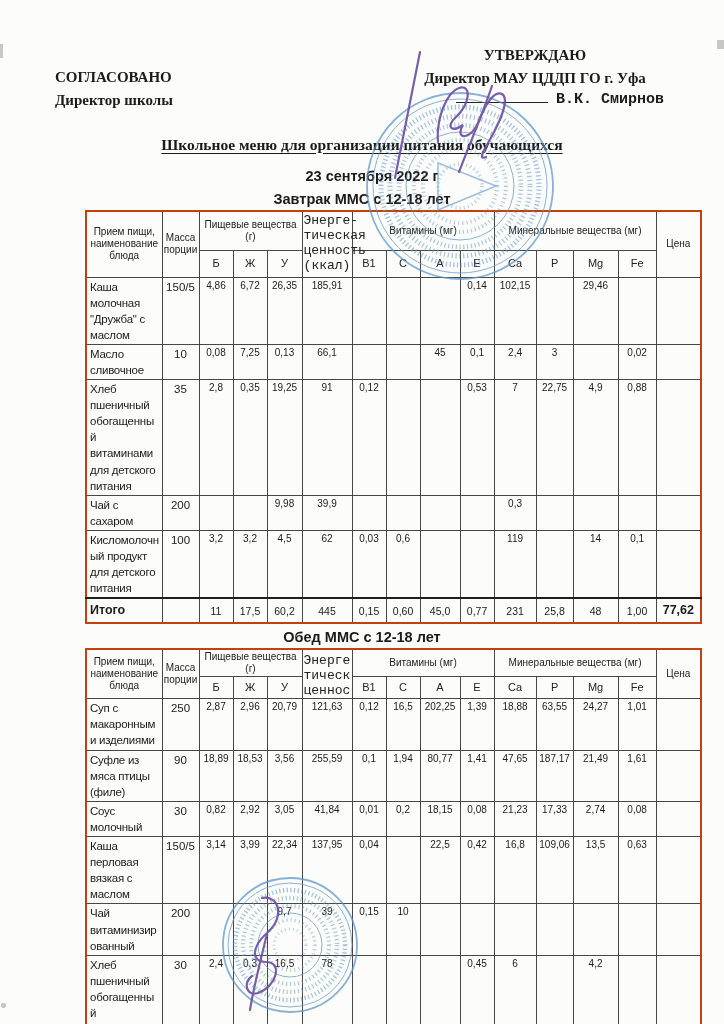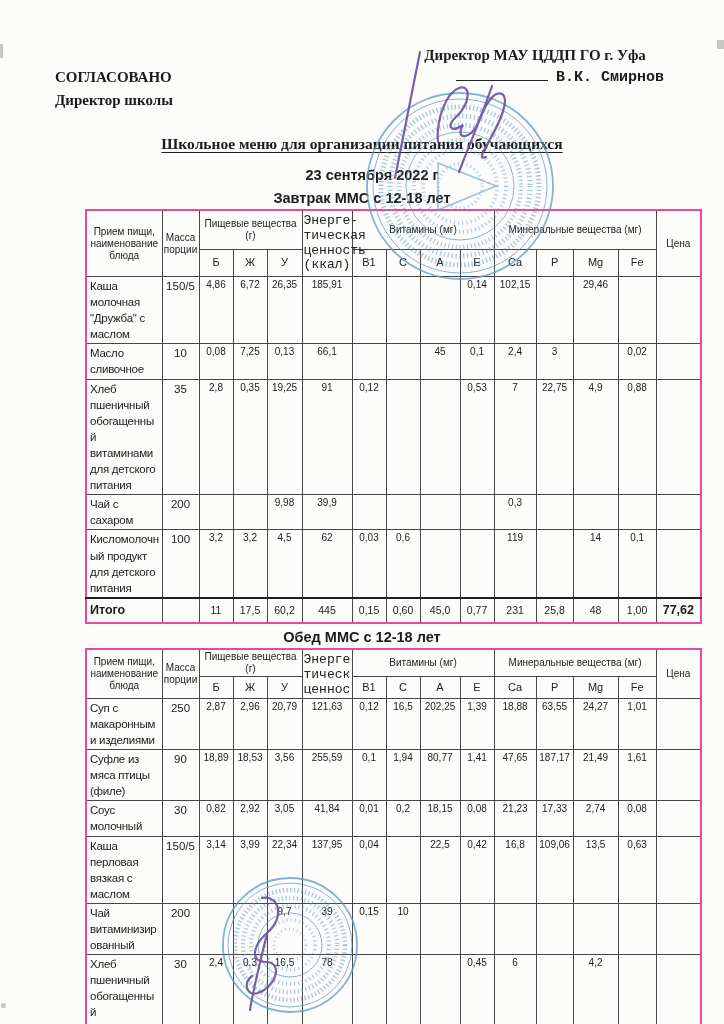--- a/index.html
+++ b/index.html
@@ -23,21 +23,21 @@
     margin-top:24px;text-align:center;
     font-family:"Liberation Serif",serif;font-weight:bold;font-size:15.5px;
     text-decoration:underline;text-underline-offset:3px;
   }
   .doc-date{margin-top:14px;text-align:center;font-weight:bold;font-size:14.5px;margin-left:20px;}
   .tcaption{margin-top:7px;text-align:center;font-weight:bold;font-size:14.5px;}
   .tcaption.second{margin-top:5px;margin-bottom:2px;}
   
   table.menu{
     width:615px;margin:3px 0 0 85px;border-collapse:collapse;table-layout:fixed;
-    border:2px solid #ec4899;background:transparent;
+    border:2px solid #c2410c;background:transparent;
   }
   .menu th,.menu td{border:1px solid #474747;}
   .menu thead th{
     vertical-align:middle;text-align:center;font-weight:normal;
     font-size:10px;line-height:1.2;padding:1px;color:#222;
   }
   .menu thead tr.h1 th{height:36px;}
   .menu thead th.th-sub{font-size:11px;height:24px;}
   .energy-inner{font-size:13px;line-height:1.15;white-space:pre-line;font-family:Liberation Mono, monospace;}
   .menu.compact thead tr.h1 th{height:20px;}
@@ -70,20 +70,21 @@
 <div class="artifact a1"></div>
 <div class="artifact a2"></div>
 <div class="artifact a3"></div>
 
 <div class="approvals">
   <div class="approval-left">
     <div>СОГЛАСОВАНО</div>
     <div>Директор школы</div>
   </div>
   <div class="approval-right">
+    <div>УТВЕРЖДАЮ</div>
     <div>Директор МАУ ЦДДП ГО г. Уфа</div>
     <div class="r3"><span class="sign-line"></span><span>В.К. Смирнов</span></div>
   </div>
 </div>
 
 <div class="doc-title">Школьное меню для организации питания обучающихся</div>
 <div class="doc-date">23 сентября 2022 г</div>
 
 <div class="tcaption">Завтрак ММС с 12-18 лет</div>
 <table class="menu">

